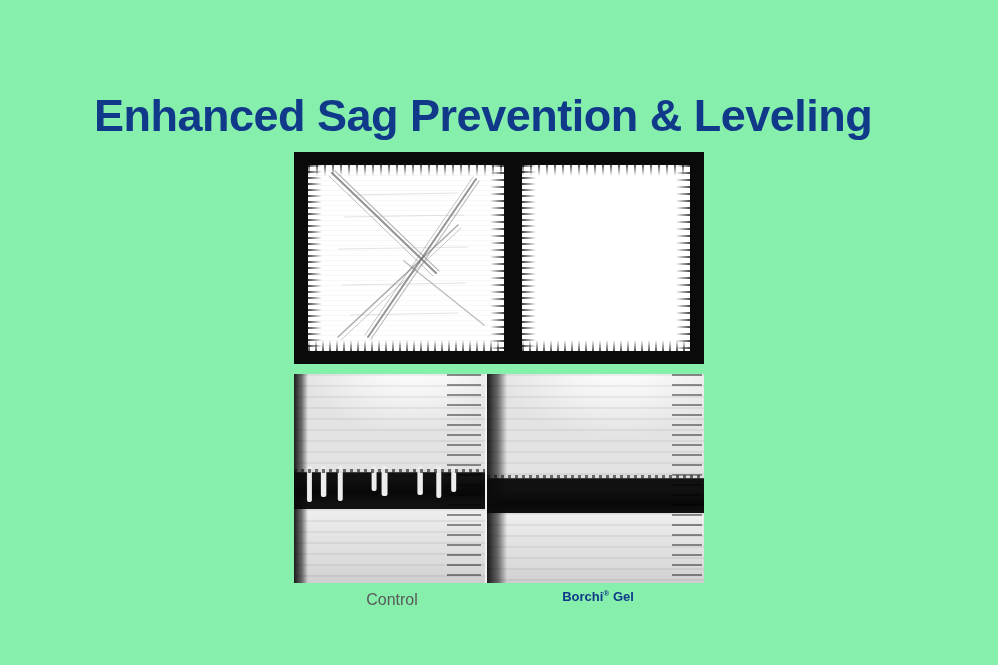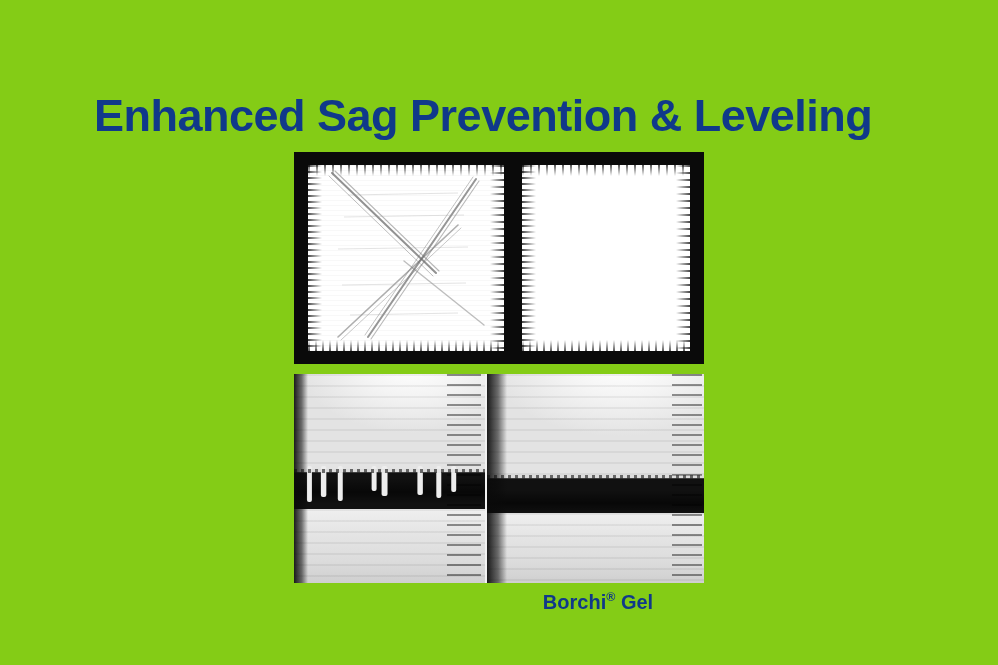--- a/index.html
+++ b/index.html
@@ -12,21 +12,21 @@
     width: 998px;
     height: 665px;
     overflow: hidden;
     font-family: "Liberation Sans", sans-serif;
     position: relative;
   }
 
   .slide {
     position: absolute;
     inset: 0;
-    background: #84cc16;
+    background: #86efac;
   }
 
   
   .slide-title {
     position: absolute;
     left: 94px;
     top: 62px;
     width: 820px;
     font-size: 45px;
     font-weight: bold;
@@ -272,21 +272,21 @@
     font-size: 16px;
     color: #595959;
     line-height: 1.25;
   }
   .caption-modifier {
     position: absolute;
     left: 198px;
     top: 0;
     width: 212px;
     text-align: center;
-    font-size: 20px;
+    font-size: 13px;
     font-weight: bold;
     color: #10398A;
     line-height: 1.45;
   }
   .caption-modifier sup {
     font-size: 0.62em;
     vertical-align: super;
     line-height: 0;
   }
 </style>
@@ -379,18 +379,19 @@
         <div class="comb-ridges"></div>
         <div class="edge-dirt"></div>
         <div class="gap-shadow"></div>
         <div class="side-shadow"></div>
       </div>
 
     </div>
   </div>
 
   <div class="captions">
+    <div class="caption-control">Control</div>
     <div class="caption-modifier">
       <div><span>Borchi</span><sup>®</sup><span> Gel</span></div>
     </div>
   </div>
 
 </div>
 
 </body></html>

